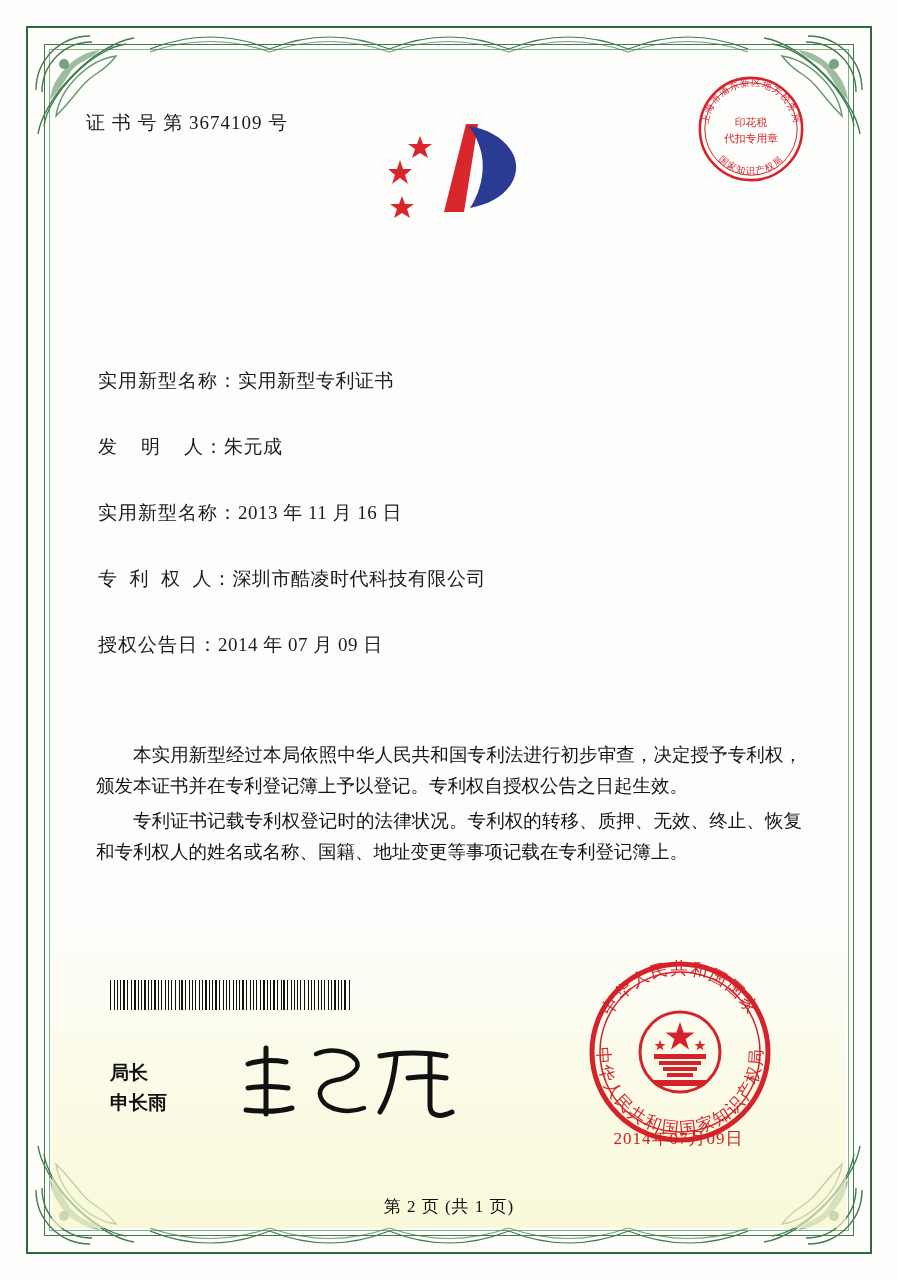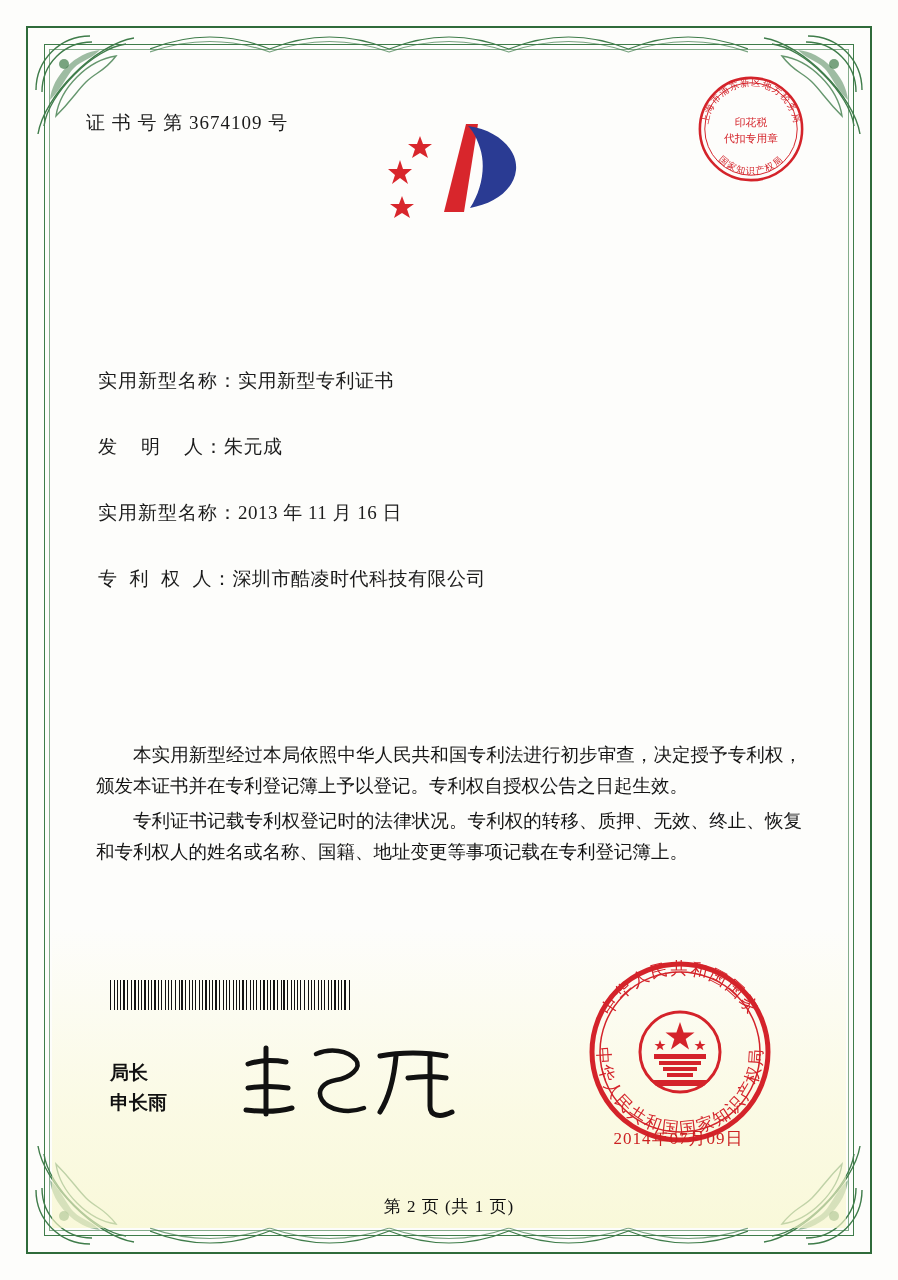--- a/index.html
+++ b/index.html
@@ -324,20 +324,24 @@
       <span class="label">发    明    人：</span>
       <span class="value">朱元成</span>
     </div>
     <div class="field">
       <span class="label">实用新型名称：</span>
       <span class="value">2013 年 11 月 16 日</span>
     </div>
     <div class="field">
       <span class="label">专  利  权  人：</span>
       <span class="value">深圳市酷凌时代科技有限公司</span>
+    </div>
+    <div class="field">
+      <span class="label">授权公告日：</span>
+      <span class="value">2014 年 07 月 09 日</span>
     </div>
   </div>
 
   <div class="body-text">
     <p>本实用新型经过本局依照中华人民共和国专利法进行初步审查，决定授予专利权，颁发本证书并在专利登记簿上予以登记。专利权自授权公告之日起生效。</p>
     <p>专利证书记载专利权登记时的法律状况。专利权的转移、质押、无效、终止、恢复和专利权人的姓名或名称、国籍、地址变更等事项记载在专利登记簿上。</p>
   </div>
 
   <div class="barcode" id="barcode-el">
       <i style="width: 2.4px; margin-right: 0.7px; background: rgb(17, 17, 17);"></i>

